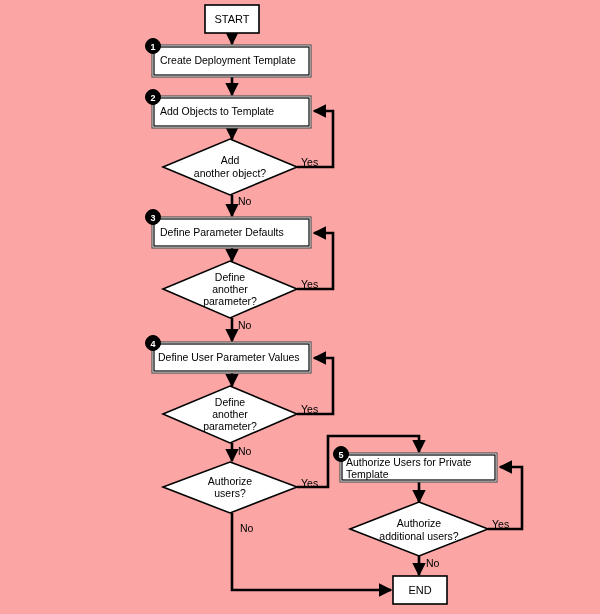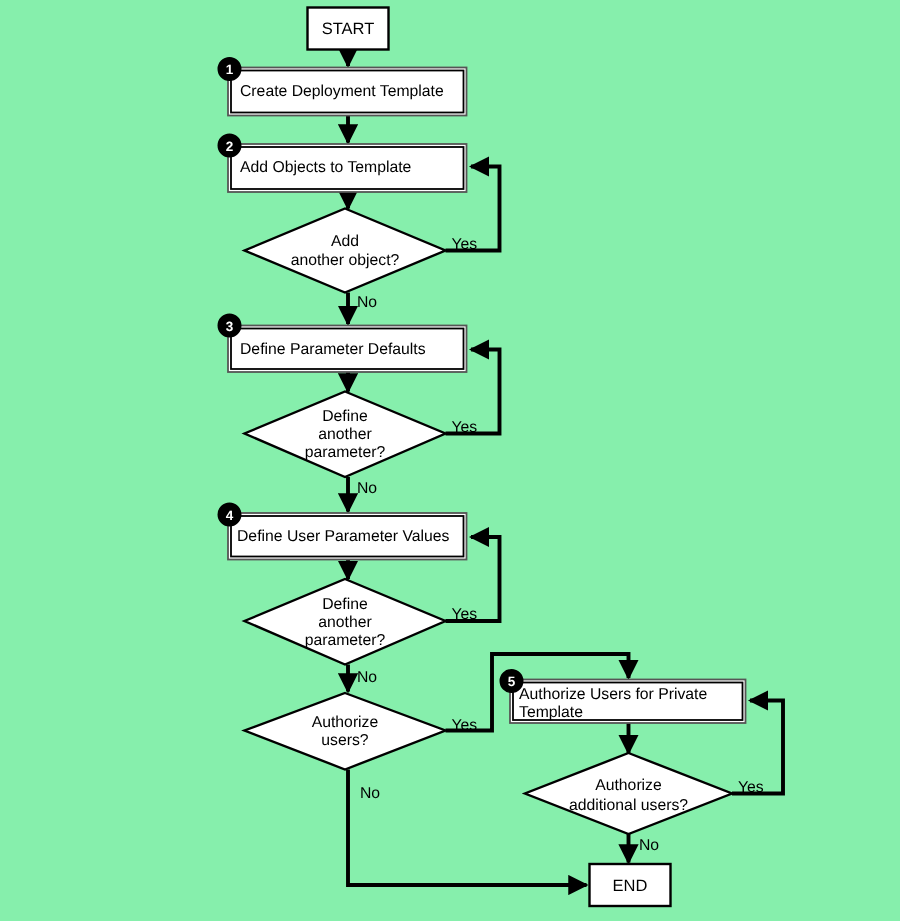--- a/index.html
+++ b/index.html
@@ -7,21 +7,21 @@
     padding: 0;
     background: #ffffff;
   }
   body {
     font-family: "Liberation Sans", sans-serif;
   }
   #flowchart-root {
     position: relative;
     width: 600px;
     height: 614px;
-    background: #86efac;
+    background: #fca5a5;
     overflow: hidden;
   }
   #flow-svg {
     position: absolute;
     left: 0;
     top: 0;
     width: 600px;
     height: 614px;
   }
   .node-text {

